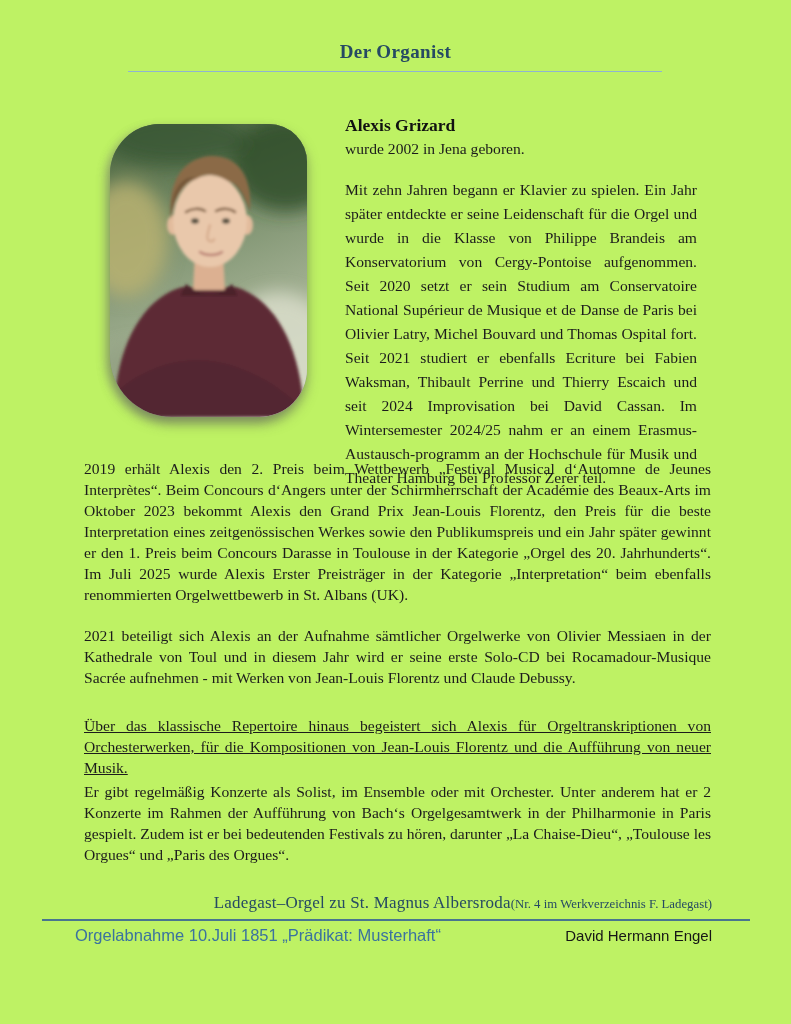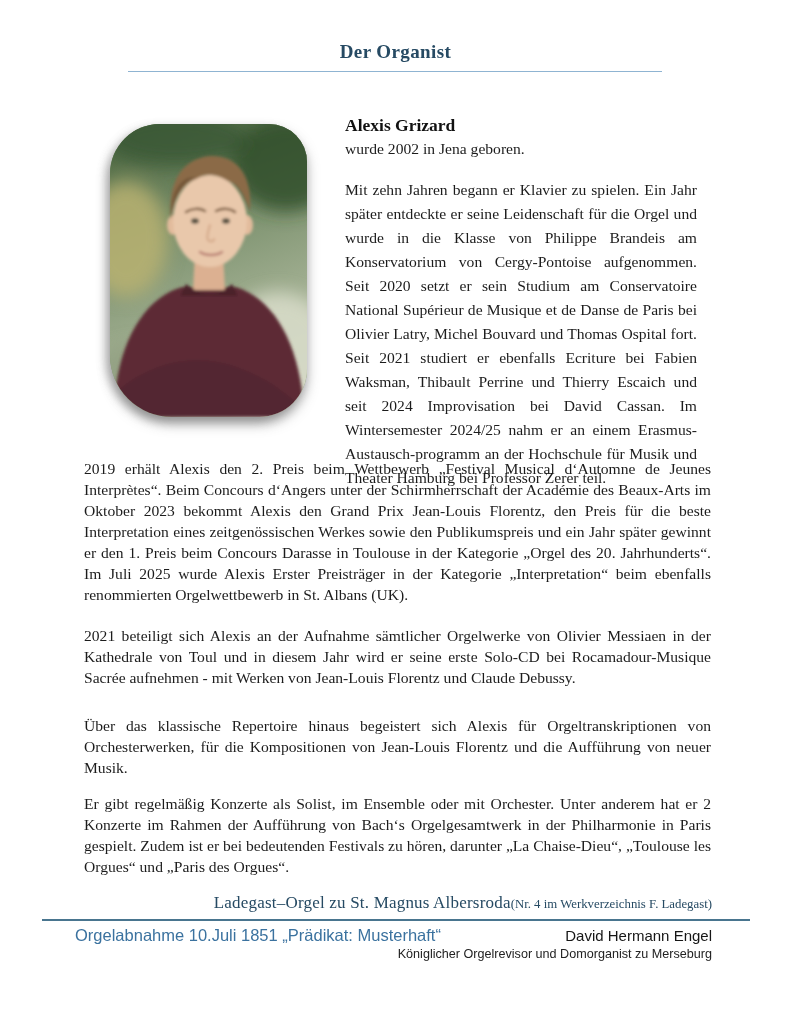--- a/index.html
+++ b/index.html
@@ -1,20 +1,20 @@
 <!DOCTYPE html>
 <html lang="de"><head>
 <meta charset="utf-8">
 <style>
   html,body{margin:0;padding:0;background:#e8e8e8;}
   .page{
     position:relative;
     width:791px;height:1024px;
     margin:0 auto;
-    background:#ffffff;
+    background:#bef264;
     font-family:"Liberation Serif","DejaVu Serif",serif;
     color:#1c1c1c;
     overflow:hidden;
   }
   
   .page-title{
     position:absolute;top:41px;left:0;width:791px;
     margin:0;text-align:center;
     font-size:19px;font-weight:600;letter-spacing:.4px;
     color:#264A63;
@@ -50,21 +50,21 @@
   .body-paragraphs{
     position:absolute;left:84px;top:458px;width:627px;
   }
   .body-paragraphs p{
     margin:0;
     font-size:15.6px;line-height:21px;
     text-align:justify;
   }
   .body-paragraphs p.gap-a{margin-bottom:20px;}
   .body-paragraphs p.gap-b{margin-bottom:27px;}
-  .body-paragraphs p.gap-c{margin-bottom:15px;}
+  .body-paragraphs p.gap-c{margin-bottom:3px;text-decoration:underline;}
   
   .footer{
     position:absolute;left:42px;top:893px;width:708px;
   }
   .f-row1{
     display:flex;justify-content:flex-end;align-items:baseline;
     padding:0 38px 0 33px;
   }
   .organ-title{
     font-size:17px;color:#264A63;letter-spacing:.2px;
@@ -160,18 +160,15 @@
   <div class="footer">
     <div class="f-row1">
       <span class="organ-title">Ladegast–Orgel zu St. Magnus Albersroda</span>
       <span class="catalog-note">(Nr. 4 im Werkverzeichnis F. Ladegast)</span>
     </div>
     <div class="footer-rule"></div>
     <div class="f-row2">
       <span class="inspection-line">Orgelabnahme 10.Juli 1851 „Prädikat: Musterhaft“</span>
       <span class="inspector-name">David Hermann Engel</span>
     </div>
-    <div class="f-row3">
-      <span>Königlicher Orgelrevisor und Domorganist zu Merseburg</span>
-    </div>
   </div>
 
 </div>
 
 </body></html>

